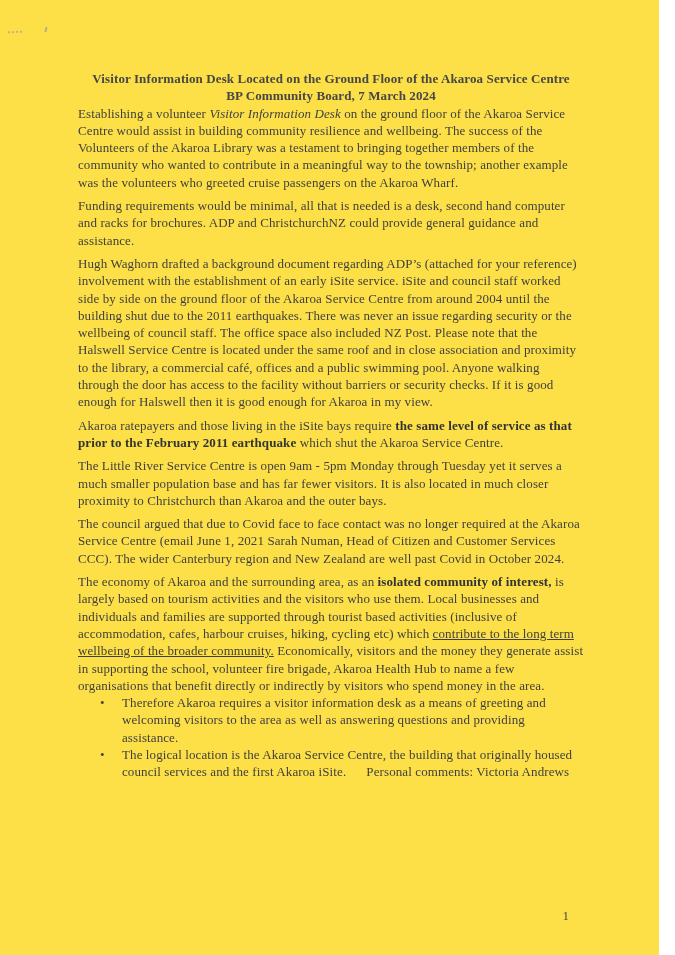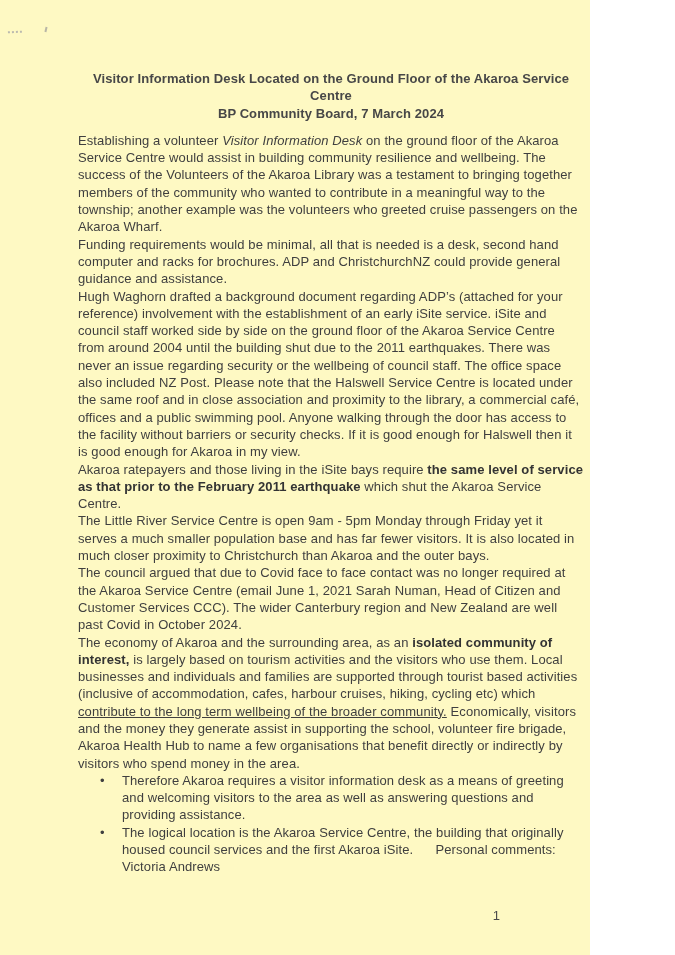--- a/index.html
+++ b/index.html
@@ -2,46 +2,46 @@
 <html><head>
 <meta charset="utf-8">
 <style>
   html, body {
     margin: 0;
     padding: 0;
     background: #ffffff;
   }
   .page {
     position: relative;
-    width: 590px;
+    width: 659px;
     height: 955px;
-    background: #fef9c3;
-    font-family: Liberation Sans, sans-serif;
+    background: #fde047;
+    font-family: Liberation Serif, serif;
     color: #3f3f3f;
     overflow: hidden;
   }
   .content {
     position: absolute;
     left: 78px;
     top: 70px;
     width: 506px;
     font-size: 13px;
     line-height: 17.3px;
     letter-spacing: 0.1px;
   }
   .doc-title {
     text-align: center;
     font-weight: 700;
     color: #474747;
   }
   .block {
     margin: 0;
   }
-  .block.paragraph { margin-top: 0; }
-  .block.paragraph:first-of-type { margin-top: 10px; }
+  .block.paragraph { margin-top: 6px; }
+  .block.paragraph:first-of-type { margin-top: 0; }
   .block.bullet {
     margin-top: 0;
     display: flex;
     padding-left: 22px;
   }
   .bullet-glyph {
     width: 22px;
     flex: 0 0 22px;
     color: #3f3f3f;
   }
@@ -86,21 +86,21 @@
   <span class="pencil-mark-2"></span>
 
   <div class="content">
     <div class="doc-title">Visitor Information Desk Located on the Ground Floor of the Akaroa Service Centre</div>
     <div class="doc-title">BP Community Board, 7 March 2024</div>
     <div>
         <div class="block paragraph"><span>Establishing a volunteer </span><span class="i">Visitor Information Desk</span><span> on the ground floor of the Akaroa Service Centre would assist in building community resilience and wellbeing. The success of the Volunteers of the Akaroa Library was a testament to bringing together members of the community who wanted to contribute in a meaningful way to the township; another example was the volunteers who greeted cruise passengers on the Akaroa Wharf.</span></div>
         <div class="block paragraph"><span>Funding requirements would be minimal, all that is needed is a desk, second hand computer and racks for brochures. ADP and ChristchurchNZ could provide general guidance and assistance.</span></div>
         <div class="block paragraph"><span>Hugh Waghorn drafted a background document regarding ADP’s (attached for your reference) involvement with the establishment of an early iSite service. iSite and council staff worked side by side on the ground floor of the Akaroa Service Centre from around 2004 until the building shut due to the 2011 earthquakes. There was never an issue regarding security or the wellbeing of council staff. The office space also included NZ Post. Please note that the Halswell Service Centre is located under the same roof and in close association and proximity to the library, a commercial café, offices and a public swimming pool. Anyone walking through the door has access to the facility without barriers or security checks. If it is good enough for Halswell then it is good enough for Akaroa in my view.</span></div>
         <div class="block paragraph"><span>Akaroa ratepayers and those living in the iSite bays require </span><span class="b">the same level of service as that prior to the February 2011 earthquake</span><span> which shut the Akaroa Service Centre.</span></div>
-        <div class="block paragraph"><span>The Little River Service Centre is open 9am - 5pm Monday through Friday yet it serves a much smaller population base and has far fewer visitors. It is also located in much closer proximity to Christchurch than Akaroa and the outer bays.</span></div>
+        <div class="block paragraph"><span>The Little River Service Centre is open 9am - 5pm Monday through Tuesday yet it serves a much smaller population base and has far fewer visitors. It is also located in much closer proximity to Christchurch than Akaroa and the outer bays.</span></div>
         <div class="block paragraph"><span>The council argued that due to Covid face to face contact was no longer required at the Akaroa Service Centre (email June 1, 2021 Sarah Numan, Head of Citizen and Customer Services CCC). The wider Canterbury region and New Zealand are well past Covid in October 2024.</span></div>
         <div class="block paragraph"><span>The economy of Akaroa and the surrounding area, as an </span><span class="b">isolated community of interest,</span><span> is largely based on tourism activities and the visitors who use them. Local businesses and individuals and families are supported through tourist based activities (inclusive of accommodation, cafes, harbour cruises, hiking, cycling etc) which </span><span class="u">contribute to the long term wellbeing of the broader community.</span><span> Economically, visitors and the money they generate assist in supporting the school, volunteer fire brigade, Akaroa Health Hub to name a few organisations that benefit directly or indirectly by visitors who spend money in the area.</span></div>
         <div class="block bullet">
           <span class="bullet-glyph">•</span>
           <span class="bullet-text"><span>Therefore Akaroa requires a visitor information desk as a means of greeting and welcoming visitors to the area as well as answering questions and providing assistance.</span></span>
         </div>
         <div class="block bullet">
           <span class="bullet-glyph">•</span>
           <span class="bullet-text"><span>The logical location is the Akaroa Service Centre, the building that originally housed council services and the first Akaroa iSite.&nbsp;&nbsp;&nbsp;&nbsp;&nbsp; Personal comments: Victoria Andrews</span></span>
         </div>

